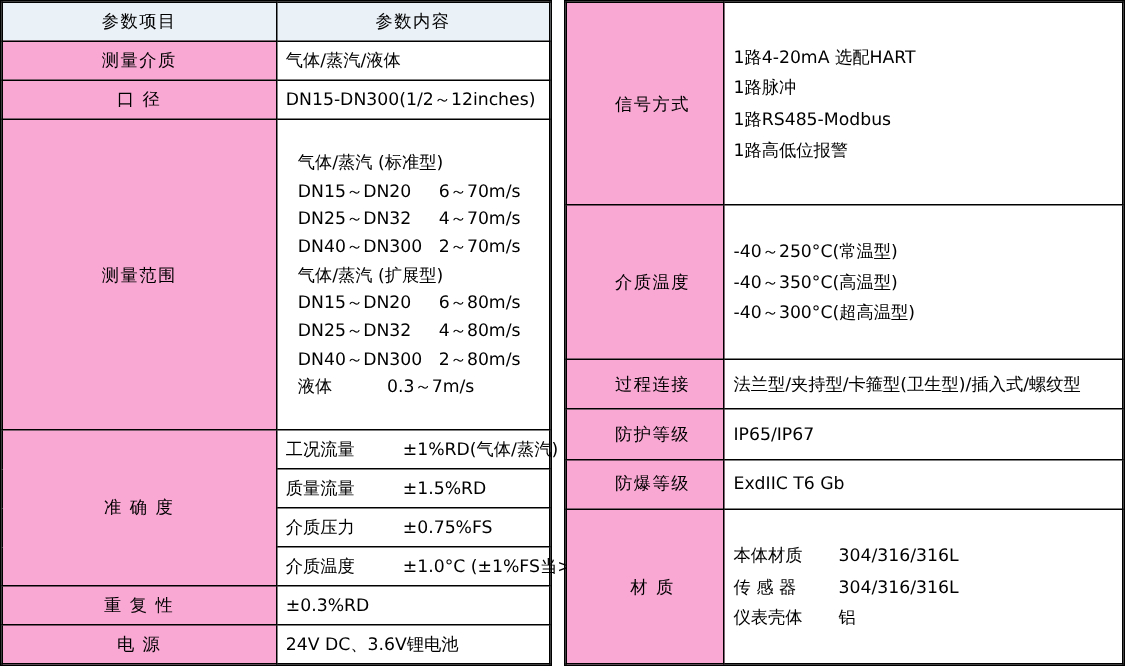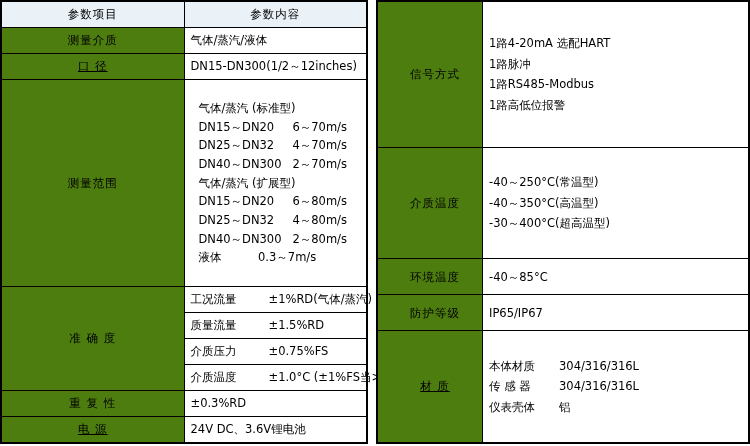--- a/index.html
+++ b/index.html
@@ -42,21 +42,21 @@
     table-layout: fixed;
   }
   td {
     border: 1px solid #000;
     vertical-align: middle;
     padding: 2px 6px;
     font-size: 11.5px;
     line-height: 1.45;
   }
   td.label {
-    background: #4d7c0f;
+    background: #f9a8d4;
     text-align: center;
     width: 74px;
     letter-spacing: 1px;
   }
   .panel-right td.label {
     width: 82px;
     padding-left: 16px;
   }
   td.head {
     background: #eaf2f8;
@@ -81,21 +81,20 @@
     white-space: pre;
   }
   .kv .k {
     min-width: 78px;
   }
   .kv .k2 {
     min-width: 70px;
   }
   .spaced {
     letter-spacing: 3px;
-    text-decoration: underline;
   }
   .blockrow div {
     padding: 2px 0;
   }
 </style>
 </head>
 <body>
 
 <div class="sheet">
 
@@ -188,31 +187,35 @@
             <div>1路高低位报警</div>
           </div>
         </td>
       </tr>
       <tr>
         <td class="label">介质温度</td>
         <td class="val">
           <div class="lines multi blockrow">
             <div>-40～250°C(常温型)</div>
             <div>-40～350°C(高温型)</div>
-            <div>-30～400°C(超高温型)</div>
-          </div>
-        </td>
-      </tr>
-      <tr>
-        <td class="label">环境温度</td>
-        <td class="val">-40～85°C</td>
+            <div>-40～300°C(超高温型)</div>
+          </div>
+        </td>
+      </tr>
+      <tr>
+        <td class="label">过程连接</td>
+        <td class="val">法兰型/夹持型/卡箍型(卫生型)/插入式/螺纹型</td>
       </tr>
       <tr>
         <td class="label">防护等级</td>
         <td class="val">IP65/IP67</td>
+      </tr>
+      <tr>
+        <td class="label">防爆等级</td>
+        <td class="val">ExdIIC T6 Gb</td>
       </tr>
       <tr>
         <td class="label spaced">材  质</td>
         <td class="val">
           <div class="multi blockrow">
             <div class="kv">
               <span class="k2">本体材质</span>
               <span class="v">304/316/316L</span>
             </div>
             <div class="kv">

